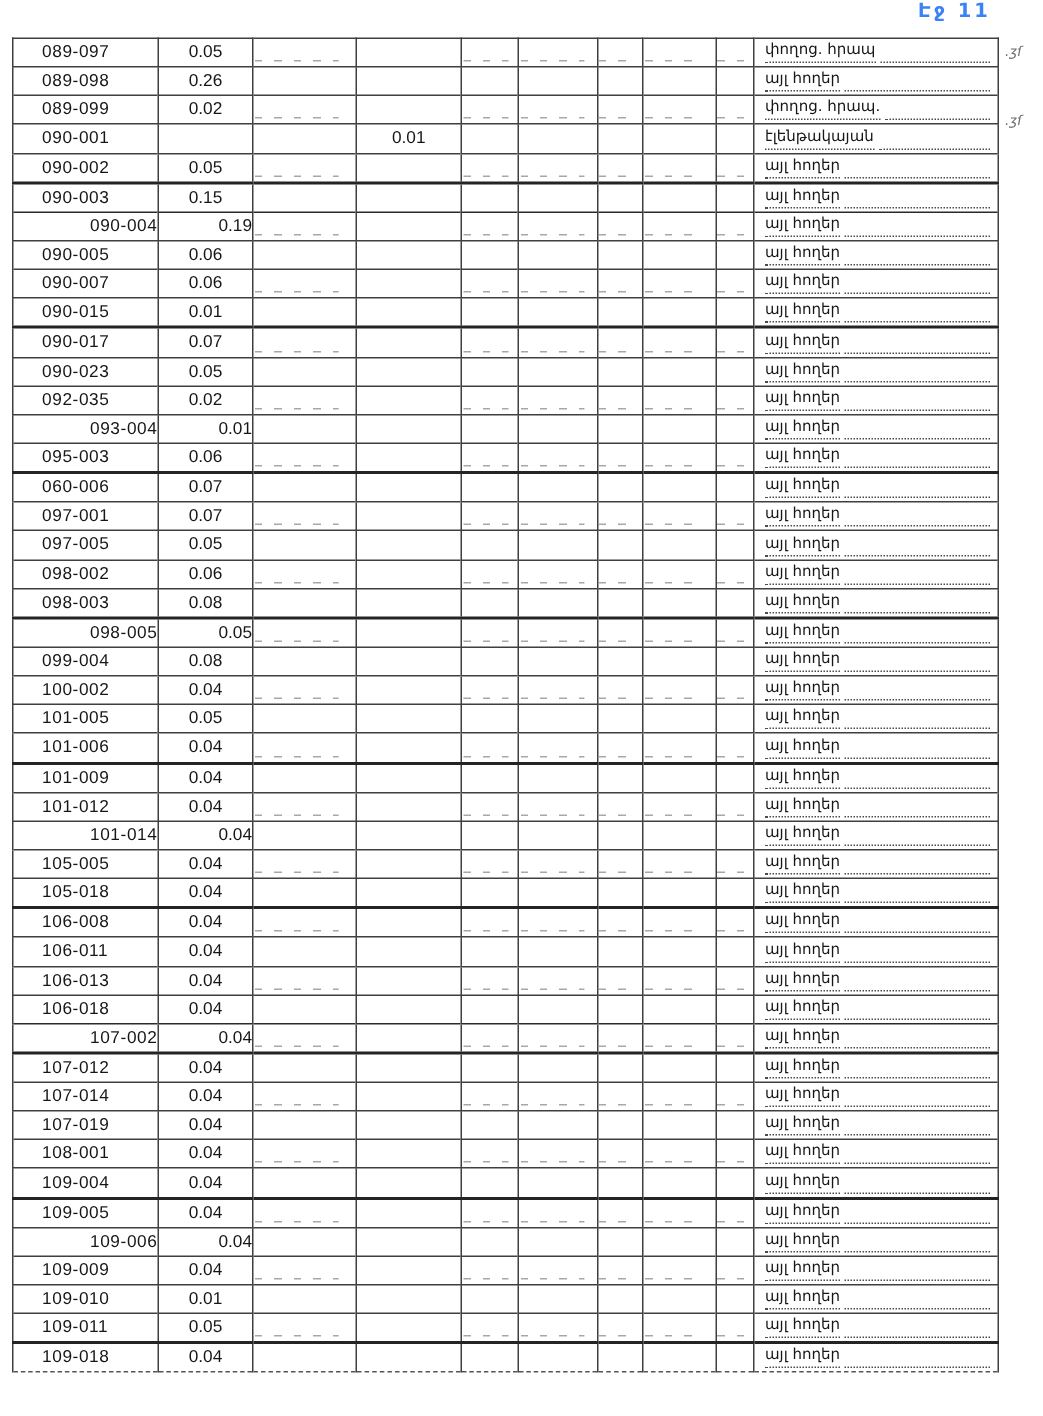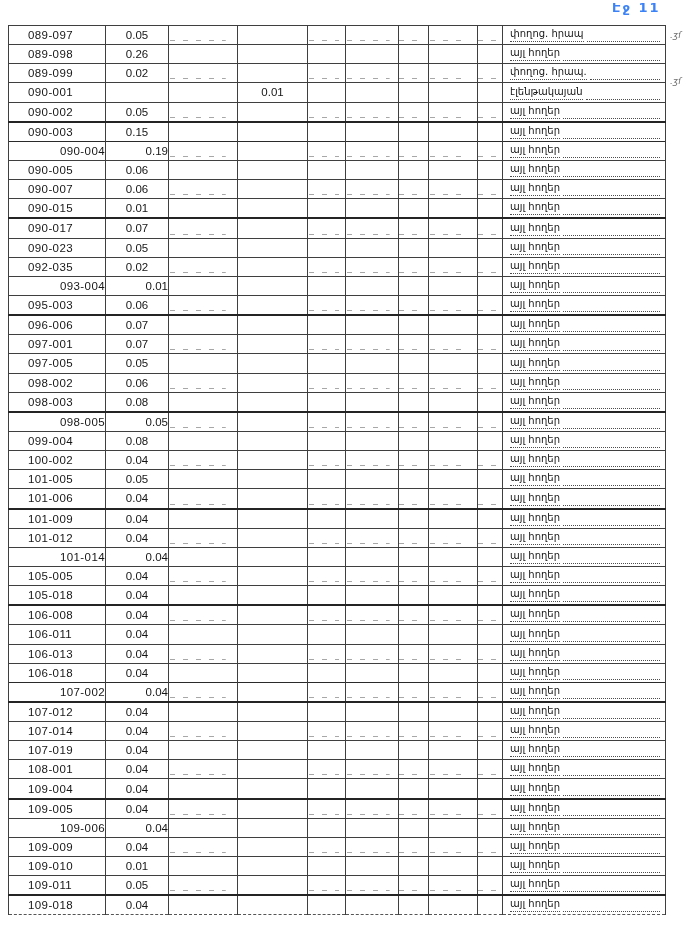--- a/index.html
+++ b/index.html
@@ -365,21 +365,21 @@
     <td class="e"></td>
     <td class="e"></td>
     <td class="c-label">
       <span class="cell-flex">
         <span class="label-text">այլ հողեր</span>
         <span class="leader"></span>
       </span>
     </td>
   </tr>
       <tr>
-    <td class="c-id">096-006</td>
+    <td class="c-id">060-006</td>
     <td class="c-val">0.07</td>
     <td class="e"></td>
     <td class="c-val"></td>
     <td class="e"></td>
     <td class="e"></td>
     <td class="e"></td>
     <td class="e"></td>
     <td class="e"></td>
     <td class="c-label">
       <span class="cell-flex">

